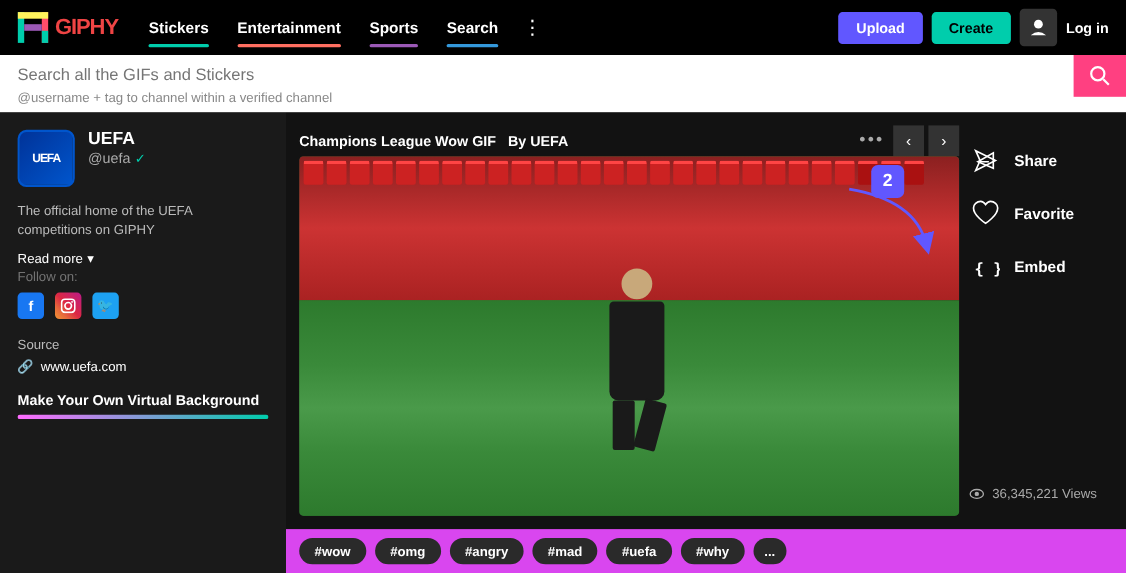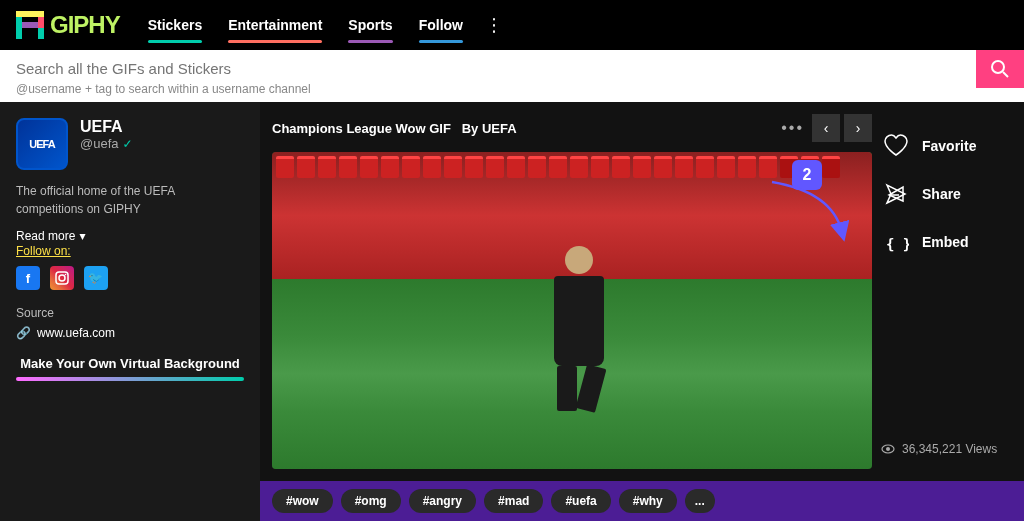--- a/index.html
+++ b/index.html
@@ -26,23 +26,23 @@
       display: flex;
       align-items: center;
       gap: 6px;
       margin-right: 8px;
     }
     .logo-icon {
       width: 28px;
       height: 28px;
     }
     .logo-text {
-      font-size: 24px;
+      font-size: 20px;
       font-weight: 900;
-      color: #bef264;
+      color: #ef4444;
       letter-spacing: -1px;
     }
     .nav-links {
       display: flex;
       align-items: center;
       gap: 2px;
       flex: 1;
     }
     .nav-item {
       color: #fff;
@@ -216,23 +216,22 @@
       align-items: center;
       gap: 4px;
       background: none;
       border: none;
     }
     .follow-section {
       margin-bottom: 16px;
     }
     .follow-label {
       font-size: 12px;
-      color: #fde047;
+      color: #737373;
       margin-bottom: 8px;
-      text-decoration: underline;
     }
     .social-icons {
       display: flex;
       gap: 10px;
       align-items: center;
     }
     .social-icon {
       width: 24px;
       height: 24px;
       border-radius: 4px;
@@ -256,39 +255,38 @@
     .source-link {
       font-size: 12px;
       color: #fff;
       display: flex;
       align-items: center;
       gap: 6px;
       cursor: pointer;
     }
     .virtual-bg-section {
       margin-top: 5px;
-      text-align: center;
     }
     .virtual-bg-title {
       font-size: 13px;
       font-weight: 700;
       color: #fff;
       margin-bottom: 6px;
     }
     .virtual-bg-bar {
       height: 4px;
       background: linear-gradient(90deg, #ff6bff, #00cdac);
       border-radius: 2px;
       width: 100%;
     }
     .gif-title-bar {
       display: flex;
       align-items: center;
       justify-content: space-between;
-      margin-bottom: 10px;
+      margin-bottom: 0;
     }
     .gif-title {
       font-size: 13px;
       color: #ddd;
     }
     .gif-title span {
       font-weight: 700;
       color: #fff;
     }
     .gif-dots {
@@ -475,29 +473,40 @@
       <rect width="16" height="6" x="6" y="11" fill="#9b59b6"></rect>
       <rect width="6" height="11" x="22" y="17" fill="#00cdac"></rect>
     </svg>
     <span class="logo-text">GIPHY</span>
   </div>
 
   <nav class="nav-links">
     <a class="nav-item nav-reactions active">Stickers</a>
     <a class="nav-item nav-entertainment active">Entertainment</a>
     <a class="nav-item nav-sports active">Sports</a>
-    <a class="nav-item nav-artists active">Follow</a>
+    <a class="nav-item nav-artists active">Search</a>
     <span class="nav-more">⋮</span>
   </nav>
 
+  <div class="header-actions">
+    <button class="btn-upload">Upload</button>
+    <button class="btn-create">Create</button>
+    <button class="btn-profile">
+      <svg width="16" height="16" viewBox="0 0 16 16">
+        <circle cx="8" cy="5" r="4" fill="#fff"></circle>
+        <path d="M1 15 Q8 9 15 15" fill="#fff"></path>
+      </svg>
+    </button>
+    <button class="btn-login">Log in</button>
+  </div>
 </header>
 
 <div class="search-area" style="height:52px; display:flex; flex-direction:column; justify-content:center; position:relative; padding-right:50px;">
   <input class="search-input" style="font-size: 15px; color: #8b5cf6; border: none; outline: none; background: transparent; width: 100%;" placeholder="Search all the GIFs and Stickers">
-  <div class="search-hint" style="font-size:12px; color:#888;">@username + tag to search within a username channel</div>
+  <div class="search-hint" style="font-size:12px; color:#888;">@username + tag to channel within a verified channel</div>
   <button class="search-icon-btn" style="position:absolute; right:0; top:0; bottom:0; width:48px; background:#ff4081; border:none; color:#fff; font-size:20px; cursor:pointer; display:flex; align-items:center; justify-content:center;">
     <svg width="20" height="20" viewBox="0 0 20 20">
       <circle cx="8" cy="8" r="6" stroke="#fff" stroke-width="2" fill="none"></circle>
       <line x1="13" y1="13" x2="18" y2="18" stroke="#fff" stroke-width="2"></line>
     </svg>
   </button>
 </div>
 
 <div style="display:flex; height:419px;">
 
@@ -627,38 +636,38 @@
             </defs>
             <path d="M20,10 Q80,20 90,60" stroke="#6157ff" stroke-width="2.5" fill="none" marker-end="url(#arrowhead)"></path>
           </svg>
         </div>
       </div>
 
       <div class="action-panel">
         <button class="action-btn">
           <div class="action-icon">
             <svg width="26" height="26" viewBox="0 0 26 26">
-              <path d="M13 22 C13 22 2 15 2 8 C2 5 5 2 8.5 2 C10.5 2 12 3.5 13 5 C14 3.5 15.5 2 17.5 2 C21 2 24 5 24 8 C24 15 13 22 13 22Z" stroke="#fff" stroke-width="1.5" fill="none"></path>
-            </svg>
-          </div>
-          <span>Favorite</span>
-        </button>
-
-        <button class="action-btn">
-          <div class="action-icon">
-            <svg width="26" height="26" viewBox="0 0 26 26">
               <path d="M4 13 L18 4 M4 13 L18 22 M18 4 L18 22" stroke="none"></path>
               <path d="M6 14 L20 6 L20 20 Z" stroke="#fff" stroke-width="1.5" fill="none"></path>
               <path d="M6 14 L16 14" stroke="#fff" stroke-width="1.5" fill="none"></path>
 
               <polygon points="4,22 22,13 4,4 8,13" stroke="#fff" stroke-width="1.5" fill="none"></polygon>
               <line x1="8" y1="13" x2="22" y2="13" stroke="#fff" stroke-width="0" fill="none"></line>
             </svg>
           </div>
           <span>Share</span>
+        </button>
+
+        <button class="action-btn">
+          <div class="action-icon">
+            <svg width="26" height="26" viewBox="0 0 26 26">
+              <path d="M13 22 C13 22 2 15 2 8 C2 5 5 2 8.5 2 C10.5 2 12 3.5 13 5 C14 3.5 15.5 2 17.5 2 C21 2 24 5 24 8 C24 15 13 22 13 22Z" stroke="#fff" stroke-width="1.5" fill="none"></path>
+            </svg>
+          </div>
+          <span>Favorite</span>
         </button>
 
         <button class="action-btn">
           <div class="action-icon">
             <svg width="26" height="26" viewBox="0 0 26 26">
               <text x="3" y="20" font-size="14" fill="#fff" font-family="monospace">{ }</text>
             </svg>
           </div>
           <span>Embed</span>
         </button>
@@ -668,21 +677,21 @@
         <div class="views-count">
           <svg width="16" height="16" viewBox="0 0 16 16">
             <ellipse cx="8" cy="8" rx="6" ry="4" stroke="#aaa" stroke-width="1.2" fill="none"></ellipse>
             <circle cx="8" cy="8" r="2" fill="#aaa"></circle>
           </svg>
           <span>36,345,221 Views</span>
         </div>
       </div>
     </div>
 
-    <div style="background:#4c1d95; padding:8px 12px; display:flex; gap:8px; align-items:center;">
+    <div style="background:#d946ef; padding:8px 12px; display:flex; gap:8px; align-items:center;">
       <div class="tag">#wow</div>
       <div class="tag">#omg</div>
       <div class="tag">#angry</div>
       <div class="tag">#mad</div>
       <div class="tag">#uefa</div>
       <div class="tag">#why</div>
       <div class="tag more">...</div>
     </div>
   </div>
 </div>

